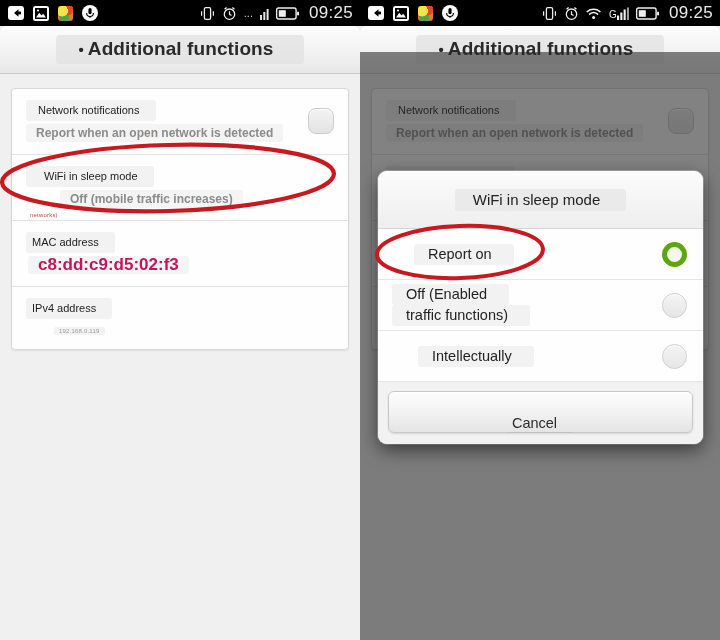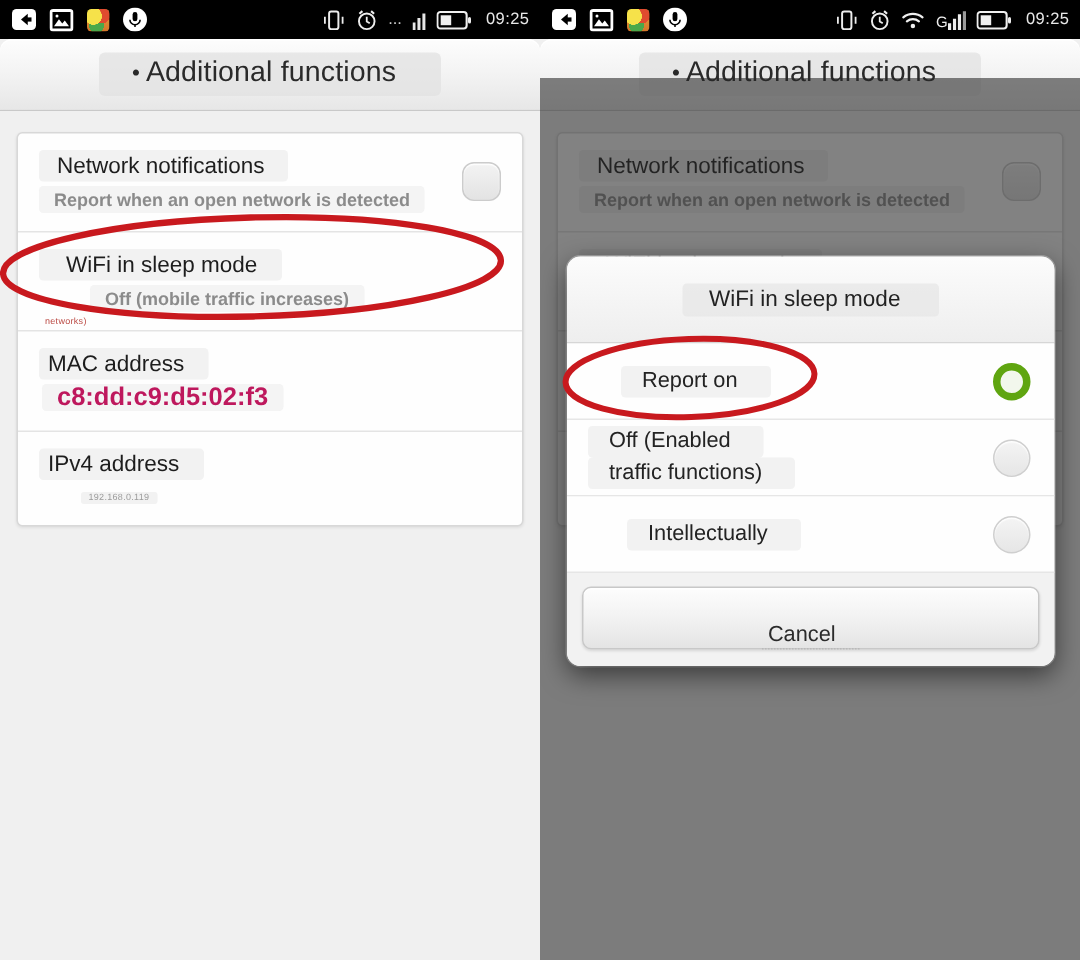--- a/index.html
+++ b/index.html
@@ -13,21 +13,21 @@
   .phone { width:360px; height:640px; position:relative; overflow:hidden; }
 
   
   .statusbar {
     height:26px; background:#000; display:flex; align-items:center;
     padding:0 7px 0 8px; position:relative; z-index:40;
   }
   .sb-left { display:flex; align-items:center; gap:9px; }
   .sb-right { margin-left:auto; display:flex; align-items:center; gap:7px; }
   .sb-ico { display:block; }
-  .sb-time { color:#e8e8e8; font-size:11px; letter-spacing:.3px; margin-left:3px; }
+  .sb-time { color:#e8e8e8; font-size:17px; letter-spacing:.3px; margin-left:3px; }
   .appico {
     width:15px;height:15px;border-radius:3px;
     background:
       radial-gradient(circle at 28% 32%, #f6e24a 0 38%, transparent 39%),
       radial-gradient(circle at 68% 30%, #e04b2f 0 34%, transparent 35%),
       radial-gradient(circle at 42% 72%, #4aa84a 0 36%, transparent 37%),
       linear-gradient(#e9a13b,#d4762a);
     display:block;
   }
   .dots { color:#cfcfcf; font-size:11px; line-height:1; }
@@ -38,41 +38,41 @@
   .titlebar {
     height:48px;
     background:linear-gradient(#fdfdfd 0%,#f4f4f4 45%,#e7e7e7 100%);
     border-bottom:1px solid #c9c9c9;
     border-radius:8px 8px 0 0;
     display:flex; align-items:center; justify-content:center;
     box-shadow:inset 0 1px 0 #fff;
   }
   .title-pill {
     font-size:19px; color:#2a2a2a; letter-spacing:.1px;
-    background:rgba(226,226,226,.75); padding:3px 30px 4px 22px; border-radius:4px;
+    background:rgba(226,226,226,.75); padding:3px 30px 4px 22px; border-radius:4px;font-weight:bold;
   }
   .title-pill .bullet { font-size:15px; vertical-align:middle; margin-right:4px; }
 
   .card {
     margin:14px 11px 0 11px;
     background:#fefefe;
     border:1px solid #d8d8d8;
     border-radius:4px;
     box-shadow:0 1px 2px rgba(0,0,0,.07);
     overflow:hidden;
   }
   .row {
     position:relative; display:flex; align-items:center;
     padding:11px 14px 12px 14px; min-height:54px;
     border-bottom:1px solid #e4e4e4;
   }
   .row:last-child { border-bottom:none; }
   .row-text { flex:1; min-width:0; }
   .row-title {
-    font-size:15px; color:#1d1d1d; line-height:19px;
+    font-size:11px; color:#1d1d1d; line-height:19px;
     display:inline-block; background:rgba(232,232,232,.55); padding:1px 16px 1px 12px; border-radius:3px;
   }
   .row-sub {
     font-size:12px; color:#8b8b8b; line-height:16px; margin-top:3px;
     display:inline-block; background:rgba(234,234,234,.5); padding:1px 10px; border-radius:3px;font-weight:bold;
   }
   .row--wifi .row-title { padding-left:18px; }
   .row--wifi .row-sub { margin-left:34px; }
   .row--mac .row-title { padding-left:6px; }
   .row--mac .row-sub { margin-left:2px; font-size:17px; color:#be185d; }

